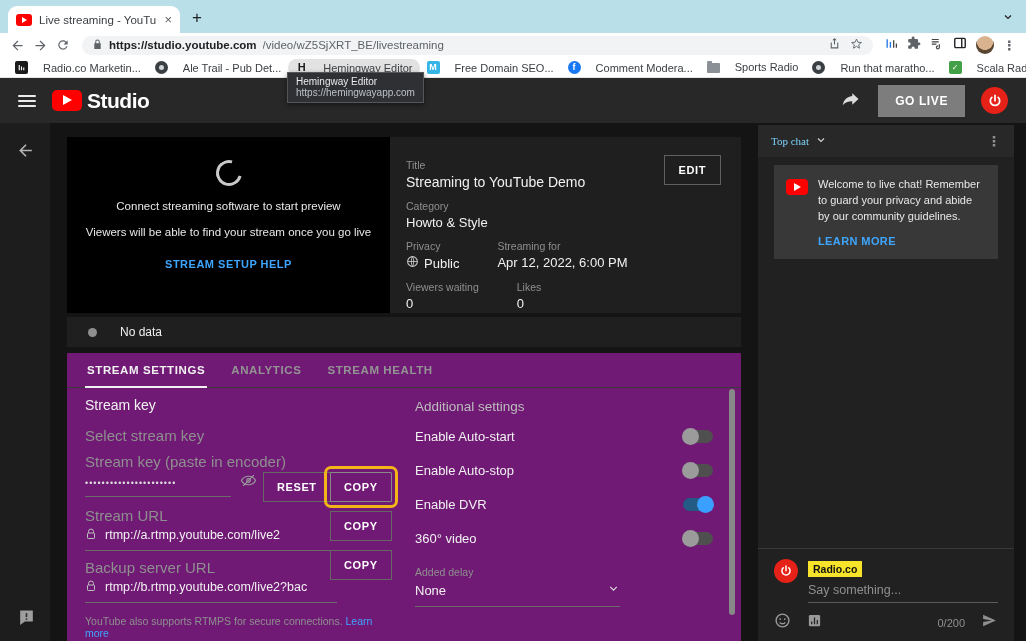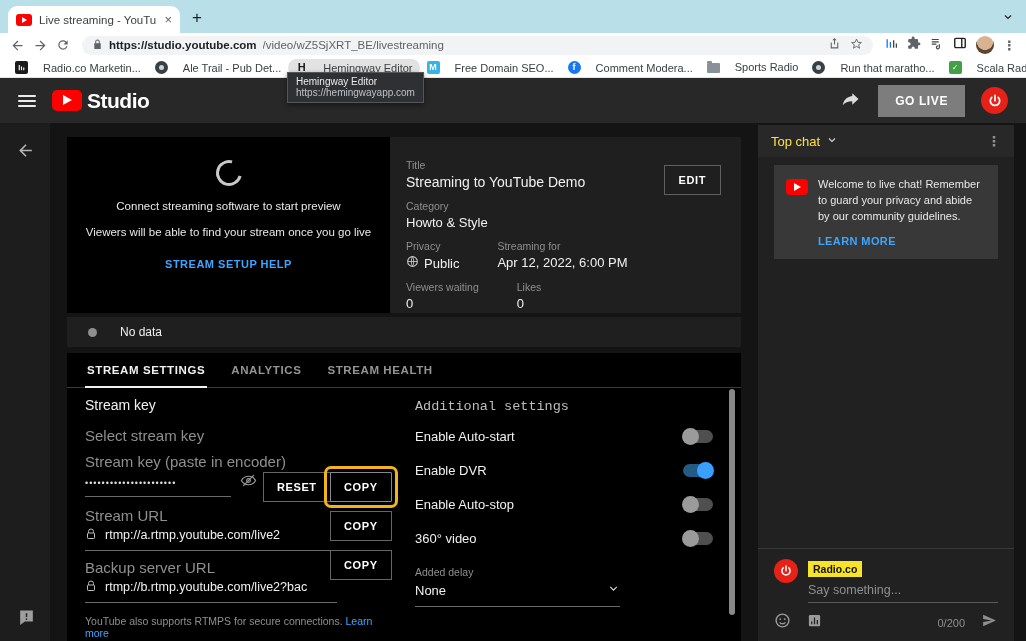--- a/index.html
+++ b/index.html
@@ -90,30 +90,30 @@
   .pline2 { margin-top:14px; font-size:11.5px; color:#e8e8e8; }
   .plink { margin-top:20px; font-size:11px; font-weight:700; letter-spacing:.5px; color:#3ea6ff; }
 
   .details { flex:1; background:#1f1f1f; position:relative; padding:22px 20px 0 16px; }
   .lbl { font-size:10.5px; color:#8f8f8f; }
   .val { font-size:13px; color:#f1f1f1; margin-top:3px; }
   .val-title { font-size:14px; }
   .dsec { margin-top:10px; }
   .drow { display:flex; gap:38px; margin-top:10px; }
   .privval { display:flex; align-items:center; gap:5px; }
-  .editbtn { position:absolute; right:20px; top:28px; background:transparent; border:1px solid #606060;
+  .editbtn { position:absolute; right:20px; top:18px; background:transparent; border:1px solid #606060;
              color:#fff; font-size:11px; font-weight:700; letter-spacing:.6px; padding:8px 14px;
              font-family:inherit; }
 
   .nodata { margin-top:4px; height:30px; background:#1f1f1f; display:flex; align-items:center;
             padding:0 21px; gap:23px; }
   .nd-dot { width:9px; height:9px; border-radius:50%; background:#8f8f8f; }
   .nd-txt { font-size:12px; color:#f1f1f1; }
 
-  .card3 { margin-top:6px; height:288px; background:#000000; position:relative; }
+  .card3 { margin-top:6px; height:288px; background:#701a75; position:relative; }
   .tabs { display:flex; height:35px; border-bottom:1px solid #3a3a3a; padding-left:18px; }
   .tabitem { display:flex; align-items:center; margin-right:22px; padding:0 2px; font-size:11.5px;
              font-weight:700; letter-spacing:.6px; color:#949494; position:relative; }
   .tabitem.active { color:#f1f1f1; }
   .tabitem.active::after { content:""; position:absolute; left:0; right:0; bottom:-1px; height:2px;
              background:#f1f1f1; }
 
   .skcol { position:absolute; left:18px; top:44px; width:300px; }
   .sk-h { font-size:14px; color:#f1f1f1; }
   .sk-lbl { font-size:15px; color:#8f8f8f; }
@@ -134,42 +134,42 @@
 
   .btn { position:absolute; background:transparent; border:1px solid #666; color:#fff; font-size:11px;
          font-weight:700; letter-spacing:.6px; height:30px; padding:0 13px; font-family:inherit; }
   .btn-reset { left:196px; top:119px; }
   .btn-copy1 { left:263px; top:119px; border-color:#888; outline:3px solid #f2b418;
                outline-offset:3px; border-radius:1px; }
   .btn-copy2 { left:263px; top:158px; }
   .btn-copy3 { left:263px; top:197px; }
 
   .addcol { position:absolute; left:348px; top:46px; width:298px; }
-  .add-h { font-size:13.5px; color:#bdbdbd;font-family:Liberation Mono, monospace; }
+  .add-h { font-size:13.5px; color:#bdbdbd; }
   .trow { display:flex; align-items:center; justify-content:space-between; height:20px;gap:12px; }
   .trow1 { margin-top:12px; } .trowN { margin-top:14px; }
   .tlabel { font-size:13px; color:#f1f1f1; }
   .toggle { width:30px; height:13px; border-radius:7px; background:#4f4f4f; position:relative; }
   .toggle::after { content:""; position:absolute; left:-1px; top:-2px; width:17px; height:17px;
                    border-radius:50%; background:#9b9b9b; }
   .toggle.on { background:#235b84; }
   .toggle.on::after { left:auto; right:-1px; background:#3aa0ff; }
   .delaylbl { margin-top:18px; font-size:10.5px; color:#8f8f8f; }
   .delayrow { margin-top:3px; width:205px; display:flex; align-items:center; justify-content:space-between;
               border-bottom:1px solid #6a6a6a; padding-bottom:7px; }
   .delayval { font-size:13px; color:#f1f1f1; }
   .scrollthumb { position:absolute; left:662px; top:36px; width:6px; height:226px; background:#888;
                  border-radius:3px; }
 
   
   .chat { position:absolute; left:758px; top:2px; width:256px; bottom:0; background:#212121;
           display:flex; flex-direction:column; }
   .chat-header { height:32px; background:#282828; display:flex; align-items:center; padding:0 13px;
                  flex-shrink:0; }
-  .chat-title { font-size:13px; color:#fde047; margin-right:6px; }
+  .chat-title { font-size:11px; color:#7dd3fc; margin-right:6px;font-family:Liberation Serif, serif; }
   .chat-kebab { margin-left:auto; color:#909090; font-size:14px; font-weight:700; }
   .chat-body { flex:1; }
   .welcome { margin:8px 16px 0; background:#383838; border-radius:0; padding:12px; display:flex; gap:10px; }
   .yt-mini { width:22px; height:16px; background:#f00; border-radius:4px; position:relative;
              flex-shrink:0; margin-top:2px; }
   .yt-mini::after { content:""; position:absolute; left:8px; top:4px; border-left:7px solid #fff;
              border-top:4px solid transparent; border-bottom:4px solid transparent; }
   .wtext { font-size:11px; color:#e8e8e8; line-height:1.45; }
   .wlearn { margin-top:10px; font-size:11px; font-weight:700; letter-spacing:.4px; color:#3ea6ff; }
   .chat-input { border-top:1px solid #3a3a3a; padding:10px 16px 8px; flex-shrink:0; }
@@ -458,26 +458,26 @@
         <button class="btn btn-copy2">COPY</button>
         <button class="btn btn-copy3">COPY</button>
 
         <div class="addcol">
           <div class="add-h">Additional settings</div>
           <div class="trow trow1">
             <span class="tlabel">Enable Auto-start</span>
             <span class="toggle"></span>
           </div>
           <div class="trow trowN">
+            <span class="tlabel">Enable Auto-stop</span>
+            <span class="toggle"></span>
+          </div>
+          <div class="trow trowN">
             <span class="tlabel">Enable DVR</span>
             <span class="toggle on"></span>
-          </div>
-          <div class="trow trowN">
-            <span class="tlabel">Enable Auto-stop</span>
-            <span class="toggle"></span>
           </div>
           <div class="trow trowN">
             <span class="tlabel">360° video</span>
             <span class="toggle"></span>
           </div>
           <div class="delaylbl">Added delay</div>
           <div class="delayrow">
             <span class="delayval">None</span>
             <span>
               <svg width="13" height="13" viewBox="0 0 24 24">

